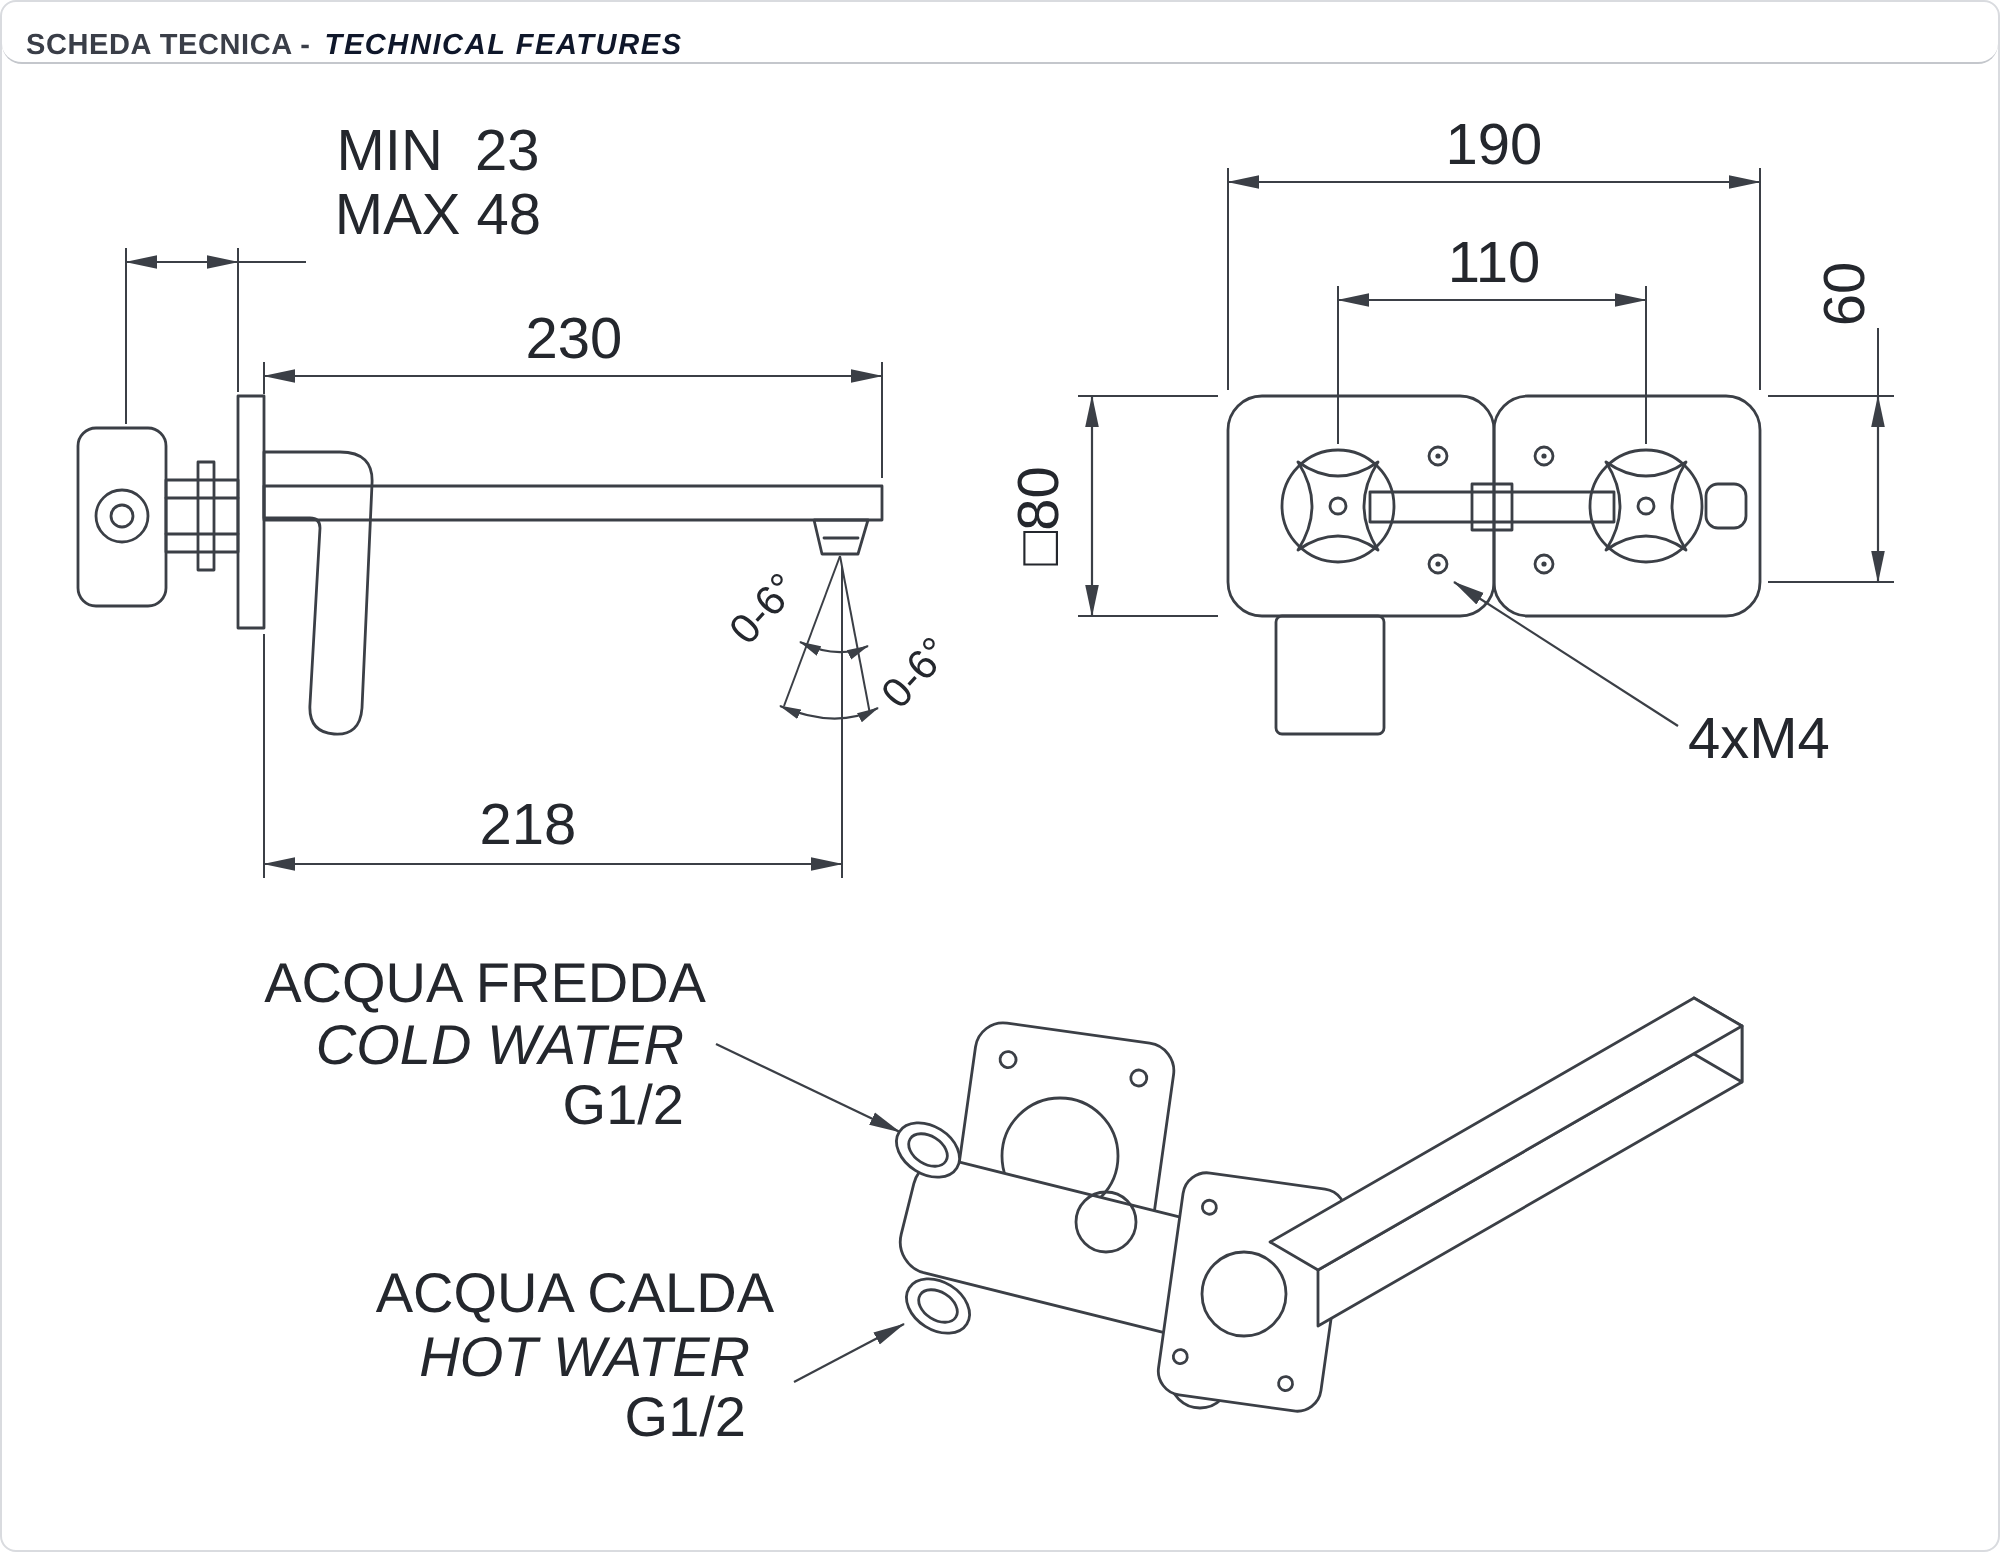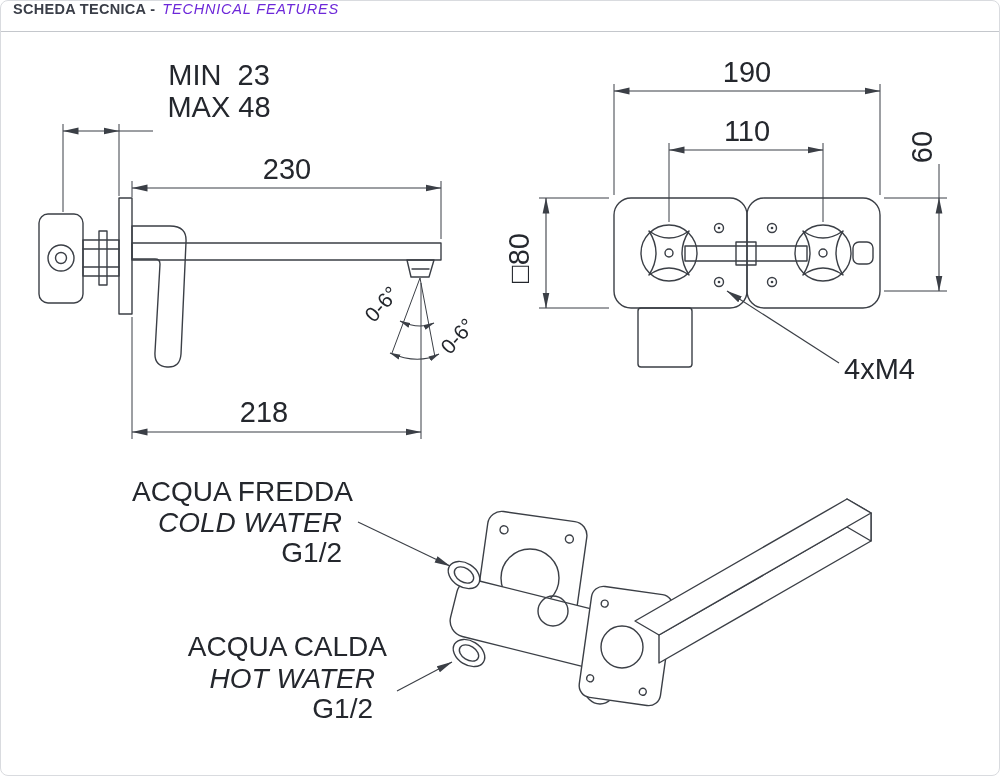--- a/index.html
+++ b/index.html
@@ -4,24 +4,24 @@
 <style>
   html,body { margin:0; padding:0; background:#ffffff; }
   .page {
     position:relative; width:1000px; height:776px; background:#ffffff;
     border:1px solid #d9dbdf; border-radius:8px; overflow:hidden; box-sizing:border-box;
     font-family:"Liberation Sans", sans-serif;
   }
   .header {
     position:absolute; top:0; left:0; right:0; height:30px;
     border-bottom:1px solid #c4c7cc;
-    display:flex; align-items:flex-start; gap:7px; padding:0 12px;
+    display:flex; align-items:flex-end; gap:7px; padding:0 12px;border-radius:10px;
   }
   .header .t1 { color:#3a3e48; font-weight:bold; font-size:14.5px; letter-spacing:.3px; white-space:pre; }
-  .header .t2 { color:#6d28d9; font-weight:normal; font-style:italic; font-size:14.5px; letter-spacing:.8px; white-space:pre; }
+  .header .t2 { color:#0f172a; font-weight:bold; font-style:italic; font-size:14.5px; letter-spacing:.8px; white-space:pre; }
   svg.drawing { position:absolute; top:0; left:0; }
 
   .art  { fill:none; stroke:#3b3f46; stroke-width:1.4; stroke-linejoin:round; stroke-linecap:round; }
   .artf { fill:#ffffff; stroke:#3b3f46; stroke-width:1.4; stroke-linejoin:round; }
   .ext  { stroke:#3b3f46; stroke-width:1; fill:none; }
   .dim  { stroke:#3b3f46; stroke-width:1.1; fill:none; marker-start:url(#arr); marker-end:url(#arr); }
   .dims { stroke:#3b3f46; stroke-width:1.1; fill:none; marker-start:url(#arrs); marker-end:url(#arrs); }
   .leader { stroke:#3b3f46; stroke-width:1.1; fill:none; marker-end:url(#arr); }
   .dot { fill:#3b3f46; stroke:none; }
   text { fill:#24272d; font-family:"Liberation Sans", sans-serif; white-space:pre; }

